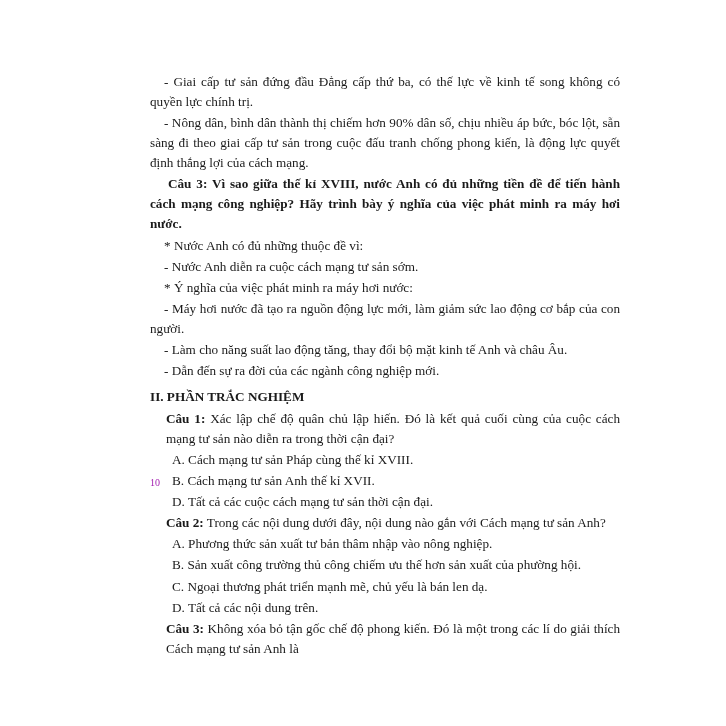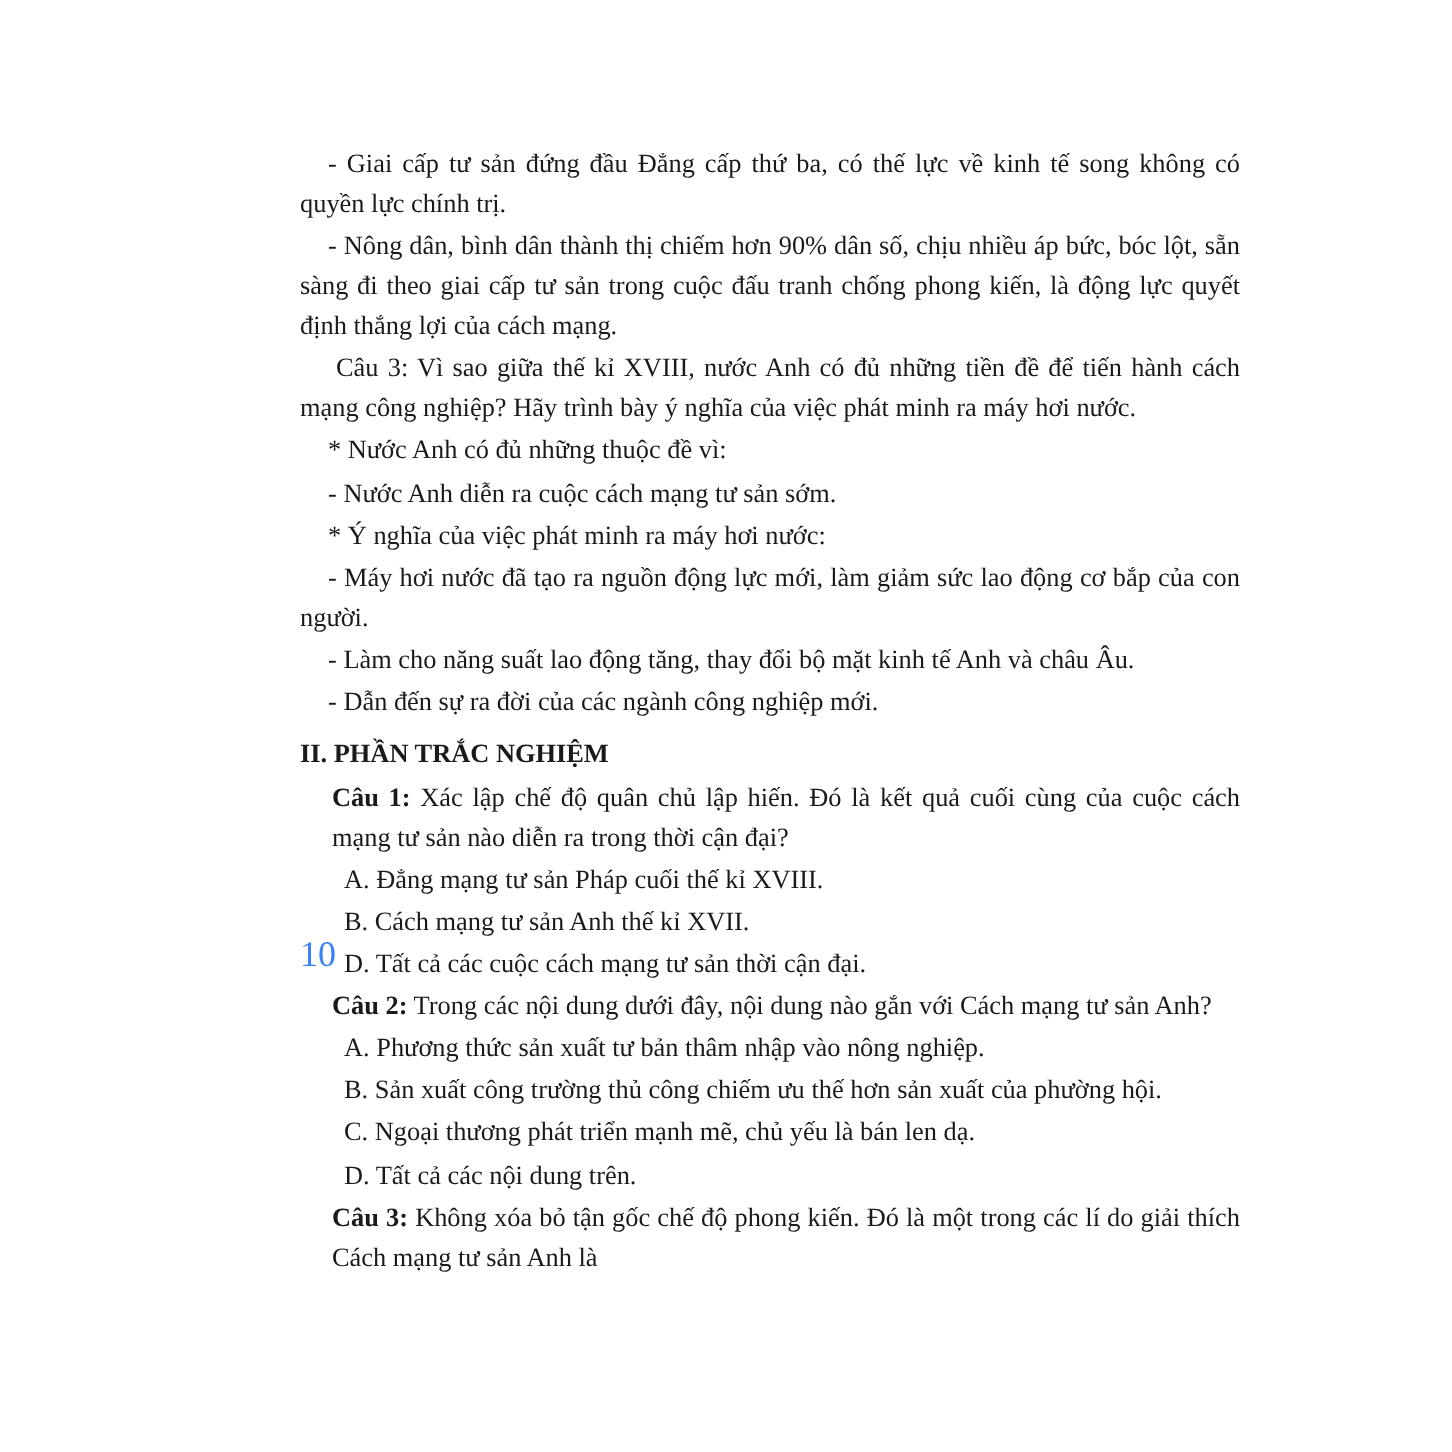--- a/index.html
+++ b/index.html
@@ -45,33 +45,33 @@
   }
   .section-head {
     font-weight: bold;
     margin-top: 6px;
     margin-bottom: 2px;
   }
   .q-block {
     margin-top: 1px;
   }
   .q-head {
-    font-weight: normal;
+    font-weight: bold;
     padding-left: 0;
   }
   .opt {
     text-indent: 22px;
   }
   .pagenum {
     position: absolute;
     left: 150px;
     bottom: 26px;
-    font-size: 18px;
+    font-size: 10px;
     font-family: "Liberation Serif", serif;
-    color: #3b82f6;
+    color: #a21caf;
   }
 </style>
 </head>
 <body>
 
 <div class="page">
   <div class="content">
 
     <p class="ind">- Giai cấp tư sản đứng đầu Đẳng cấp thứ ba, có thế lực về kinh tế song không có quyền lực chính trị.</p>
     <p class="ind">- Nông dân, bình dân thành thị chiếm hơn 90% dân số, chịu nhiều áp bức, bóc lột, sẵn sàng đi theo giai cấp tư sản trong cuộc đấu tranh chống phong kiến, là động lực quyết định thắng lợi của cách mạng.</p>
@@ -82,21 +82,21 @@
     <p class="ind">- Nước Anh diễn ra cuộc cách mạng tư sản sớm.</p>
     <p class="ind">* Ý nghĩa của việc phát minh ra máy hơi nước:</p>
     <p class="ind">- Máy hơi nước đã tạo ra nguồn động lực mới, làm giảm sức lao động cơ bắp của con người.</p>
     <p class="ind">- Làm cho năng suất lao động tăng, thay đổi bộ mặt kinh tế Anh và châu Âu.</p>
     <p class="ind">- Dẫn đến sự ra đời của các ngành công nghiệp mới.</p>
 
     <p class="section-head">II. PHẦN TRẮC NGHIỆM</p>
 
     <div class="q-block">
       <p class="hang-q"><span class="bold">Câu 1:</span> <span>Xác lập chế độ quân chủ lập hiến. Đó là kết quả cuối cùng của cuộc cách mạng tư sản nào diễn ra trong thời cận đại?</span></p>
-      <p class="opt">A. Đẳng mạng tư sản Pháp cuối thế kỉ XVIII.</p>
+      <p class="opt">A. Cách mạng tư sản Pháp cùng thế kỉ XVIII.</p>
       <p class="opt">B. Cách mạng tư sản Anh thế kỉ XVII.</p>
       <p class="opt">D. Tất cả các cuộc cách mạng tư sản thời cận đại.</p>
     </div>
 
     <div class="q-block">
       <p class="hang-q"><span class="bold">Câu 2:</span> <span>Trong các nội dung dưới đây, nội dung nào gắn với Cách mạng tư sản Anh?</span></p>
       <p class="opt">A. Phương thức sản xuất tư bản thâm nhập vào nông nghiệp.</p>
       <p class="opt">B. Sản xuất công trường thủ công chiếm ưu thế hơn sản xuất của phường hội.</p>
       <p class="opt">C. Ngoại thương phát triển mạnh mẽ, chủ yếu là bán len dạ.</p>
       <p class="opt">D. Tất cả các nội dung trên.</p>

